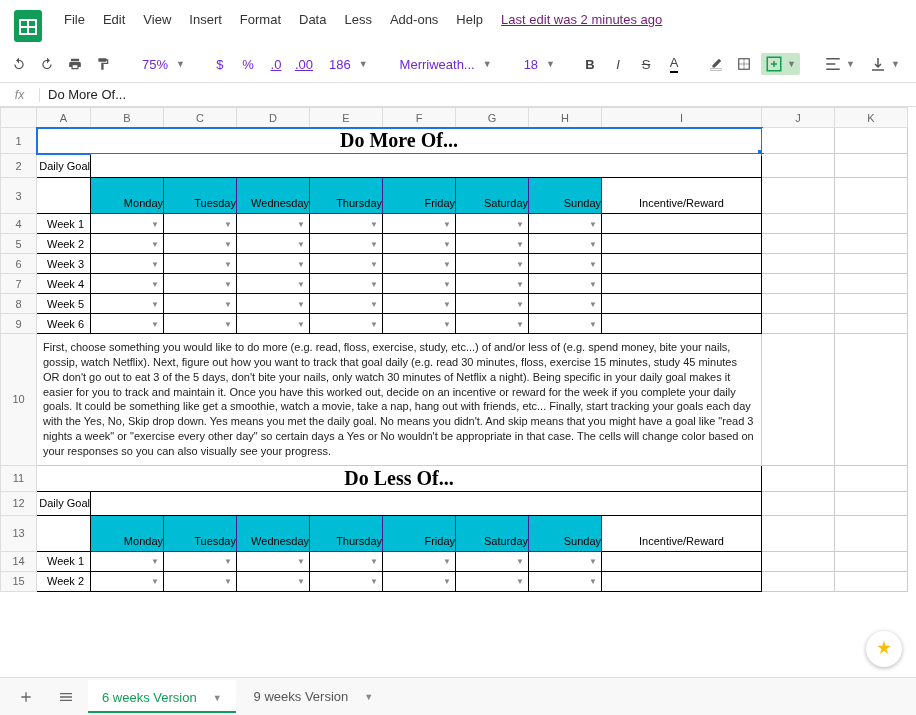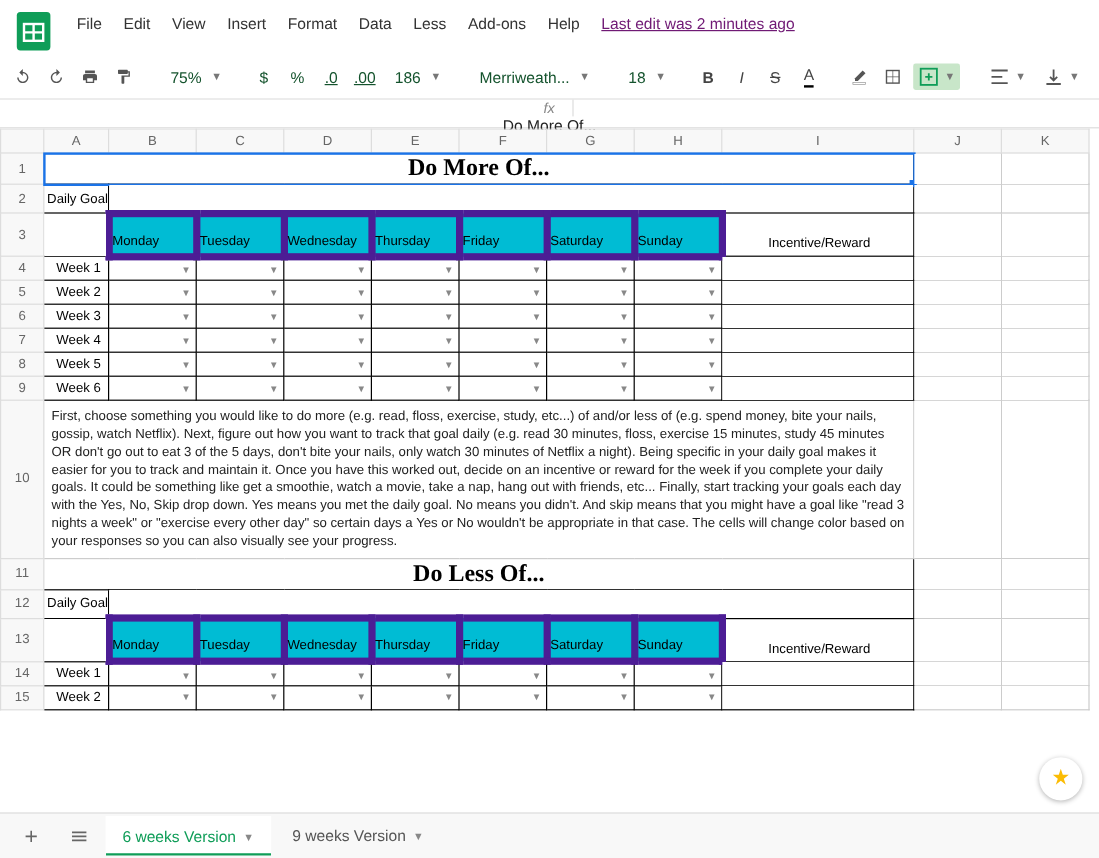--- a/index.html
+++ b/index.html
@@ -15,53 +15,53 @@
 .star-icon, .folder-icon { color: #bbb; fill: #bbb; width: 18px; height: 18px; display: inline-flex; align-items: center; }
 .menubar { display: flex; gap: 2px; padding-top: 4px; align-items: baseline; }
 .menu-item { padding: 2px 8px; font-size: 13px; color: #333; cursor: pointer; }
 .last-edit { font-size: 13px; color: #701a75; text-decoration: underline; margin-left: 8px; cursor: pointer; }
 
 
 .toolbar { display: flex; align-items: center; gap: 6px; padding: 6px 8px; border-bottom: 1px solid #e0e0e0; }
 .tb-btn { padding: 4px 4px; color: #444; cursor: pointer; display: inline-flex; align-items: center; justify-content: center; min-width: 22px; height: 24px; }
 .tb-btn svg { width: 18px; height: 18px; fill: #555; }
 .tb-sep { width: 1px; height: 20px; background: #ddd; margin: 0 4px; }
-.tb-text { font-size: 13px; color: #14532d; padding: 0 4px; }
+.tb-text { font-size: 13px; color: #6d28d9; padding: 0 4px; }
 .tb-select { display: inline-flex; align-items: center; gap: 4px; padding: 0 4px; cursor: pointer; }
 .tb-select .chev { font-size: 9px; color: #777; }
 .font-underline { border-bottom: 2px solid #000; padding-bottom: 1px; }
 
 
-.formula-bar { display: flex; align-items: center; border-bottom: 1px solid #ddd; height: 24px; flex-direction: column; }
+.formula-bar { display: flex; align-items: center; border-bottom: 1px solid #ddd; height: 24px; }
 .fx-label { width: 40px; text-align: center; font-style: italic; color: #888; font-size: 12px; border-right: 1px solid #ddd; }
 .fx-input { flex: 1; padding: 0 8px; font-size: 13px; color: #222; }
 
 
 .grid-wrap { position: relative; overflow: hidden; height: 554px; }
 .grid-table { border-collapse: collapse; table-layout: fixed; }
 .col-hdr th { background: #f8f8f8; border: 1px solid #ddd; font-weight: normal; font-size: 11px; color: #666; height: 20px; text-align: center; }
 .row-hdr { background: #f8f8f8; border: 1px solid #ddd; font-size: 11px; color: #666; text-align: center; width: 36px; }
 .cell { border: 1px solid #ccc; font-size: 11px; padding: 2px 4px; background: #fff; position: relative; vertical-align: middle; }
 .cell.thick { border: 1px solid #000; }
 .title-cell { font-family: Georgia, serif; font-size: 20px; font-weight: bold; text-align: center; border: 1px solid #000; }
 .daily-goal-cell { font-size: 11px; text-align: right; border: 1px solid #000; }
-.day-hdr { background: #00bcd4; text-align: left; font-size: 11px; border: 6px solid #4c1d95; vertical-align: bottom; padding-bottom: 4px; margin-left: 44px; }
+.day-hdr { background: #00bcd4; text-align: right; font-size: 11px; border: 1px solid #4c1d95; vertical-align: bottom; padding-bottom: 4px; margin-left: 44px; }
 .incentive-hdr { text-align: center; font-size: 11px; border: 1px solid #000; vertical-align: bottom; padding-bottom: 4px; }
 .week-label { font-size: 11px; text-align: center; padding-left: 4px; border: 1px solid #000; }
 .dd-cell { border: 1px solid #000; position: relative; }
 .dd-arrow { position: absolute; right: 4px; top: 50%; transform: translateY(-50%); font-size: 8px; color: #888; }
 .instruction-cell { font-size: 11px; color: #222; padding: 6px 6px; line-height: 1.35; border: 1px solid #ccc; margin-top: 17px; }
 .selected-outline { outline: 2px solid #1a73e8; outline-offset: -1px; }
 .sel-handle { position: absolute; right: -3px; bottom: -3px; width: 6px; height: 6px; background: #1a73e8; }
 
 
 .sheet-tabs { position: absolute; bottom: 0; left: 0; right: 0; height: 38px; border-top: 1px solid #ddd; background: #f8f8f8; display: flex; align-items: center; padding: 0 8px; gap: 4px; }
 .tab-btn { padding: 8px 10px; color: #555; cursor: pointer; display: inline-flex; align-items: center; }
 .tab-btn svg { width: 16px; height: 16px; fill: #666; }
-.sheet-tab { padding: 8px 14px; font-size: 13px; color: #555; cursor: pointer; display: inline-flex; align-items: center; gap: 6px; }
+.sheet-tab { padding: 8px 14px; font-size: 13px; color: #555; cursor: pointer; display: inline-flex; align-items: center; gap: 16px; }
 .sheet-tab.active { background: #fff; color: #0f9d58; border-top: 2px solid transparent; box-shadow: inset 0 -2px 0 #0f9d58; }
 .sheet-tab .chev { font-size: 9px; color: #888; }
 
 
 .explore-fab { position: absolute; right: 14px; bottom: 48px; width: 36px; height: 36px; border-radius: 50%; background: #fff; box-shadow: 0 1px 4px rgba(0,0,0,0.3); display: flex; align-items: center; justify-content: center; }
 </style>
 </head>
 <body>
 
 <div class="header">

